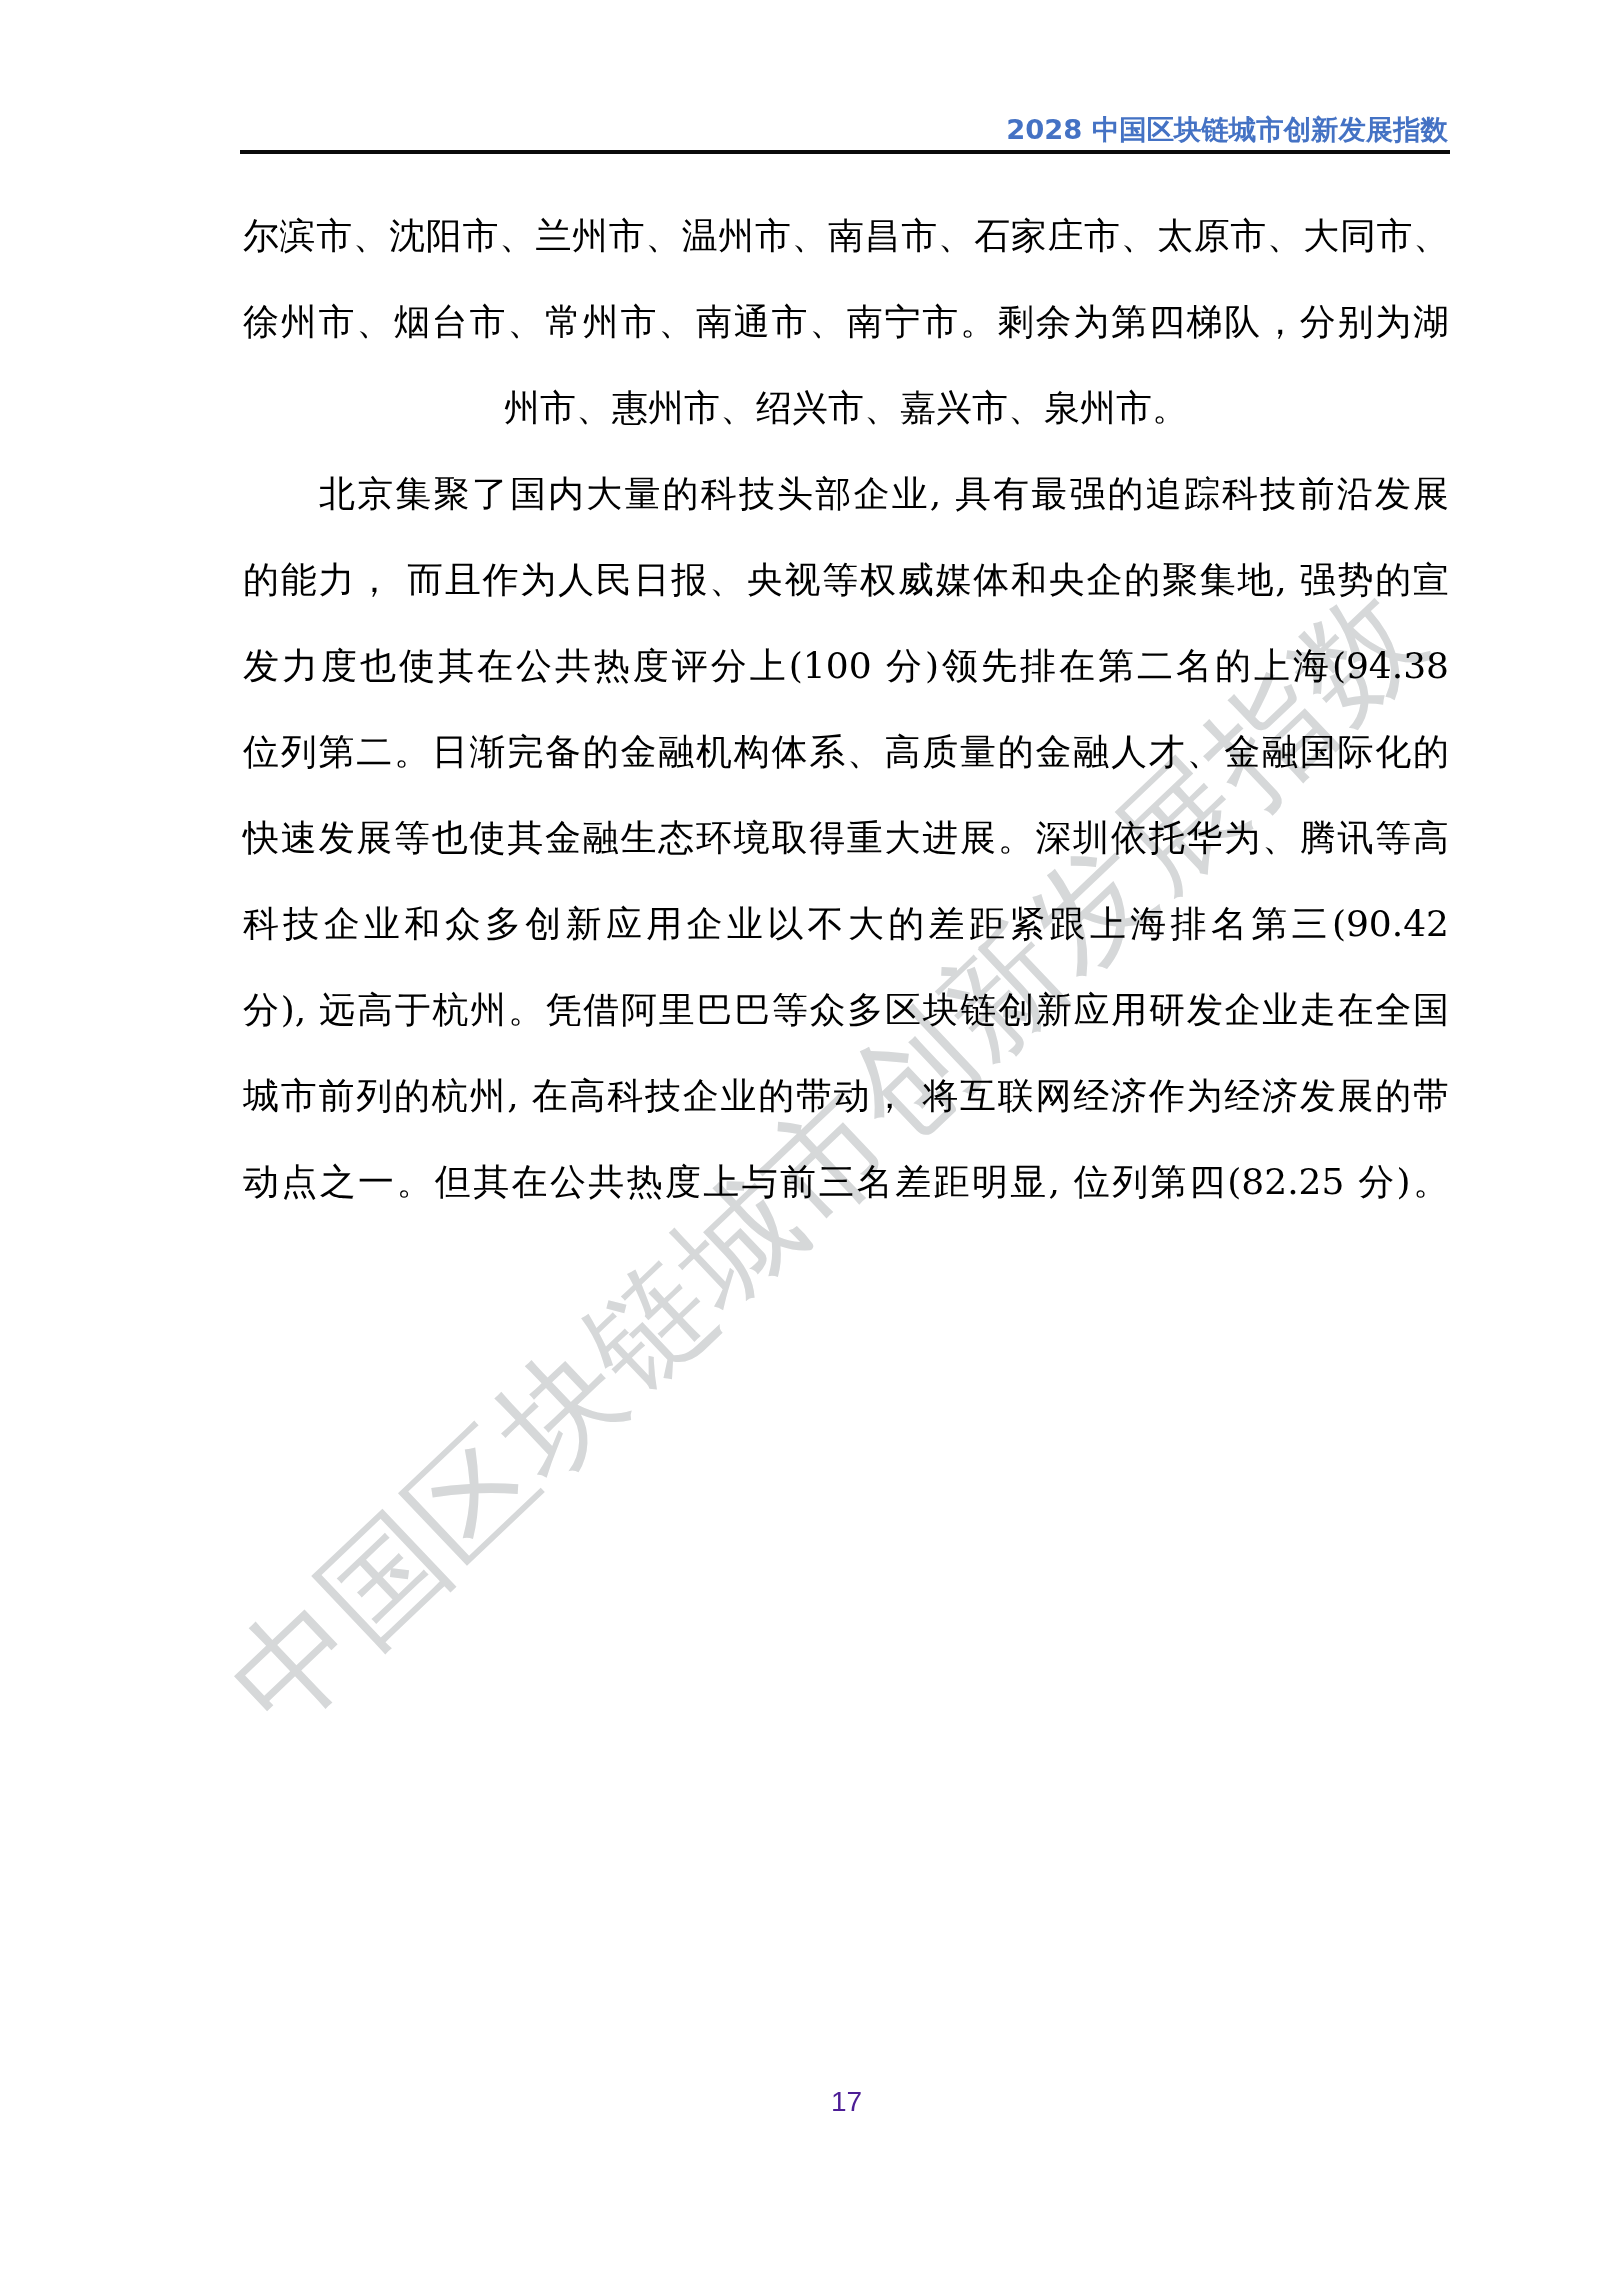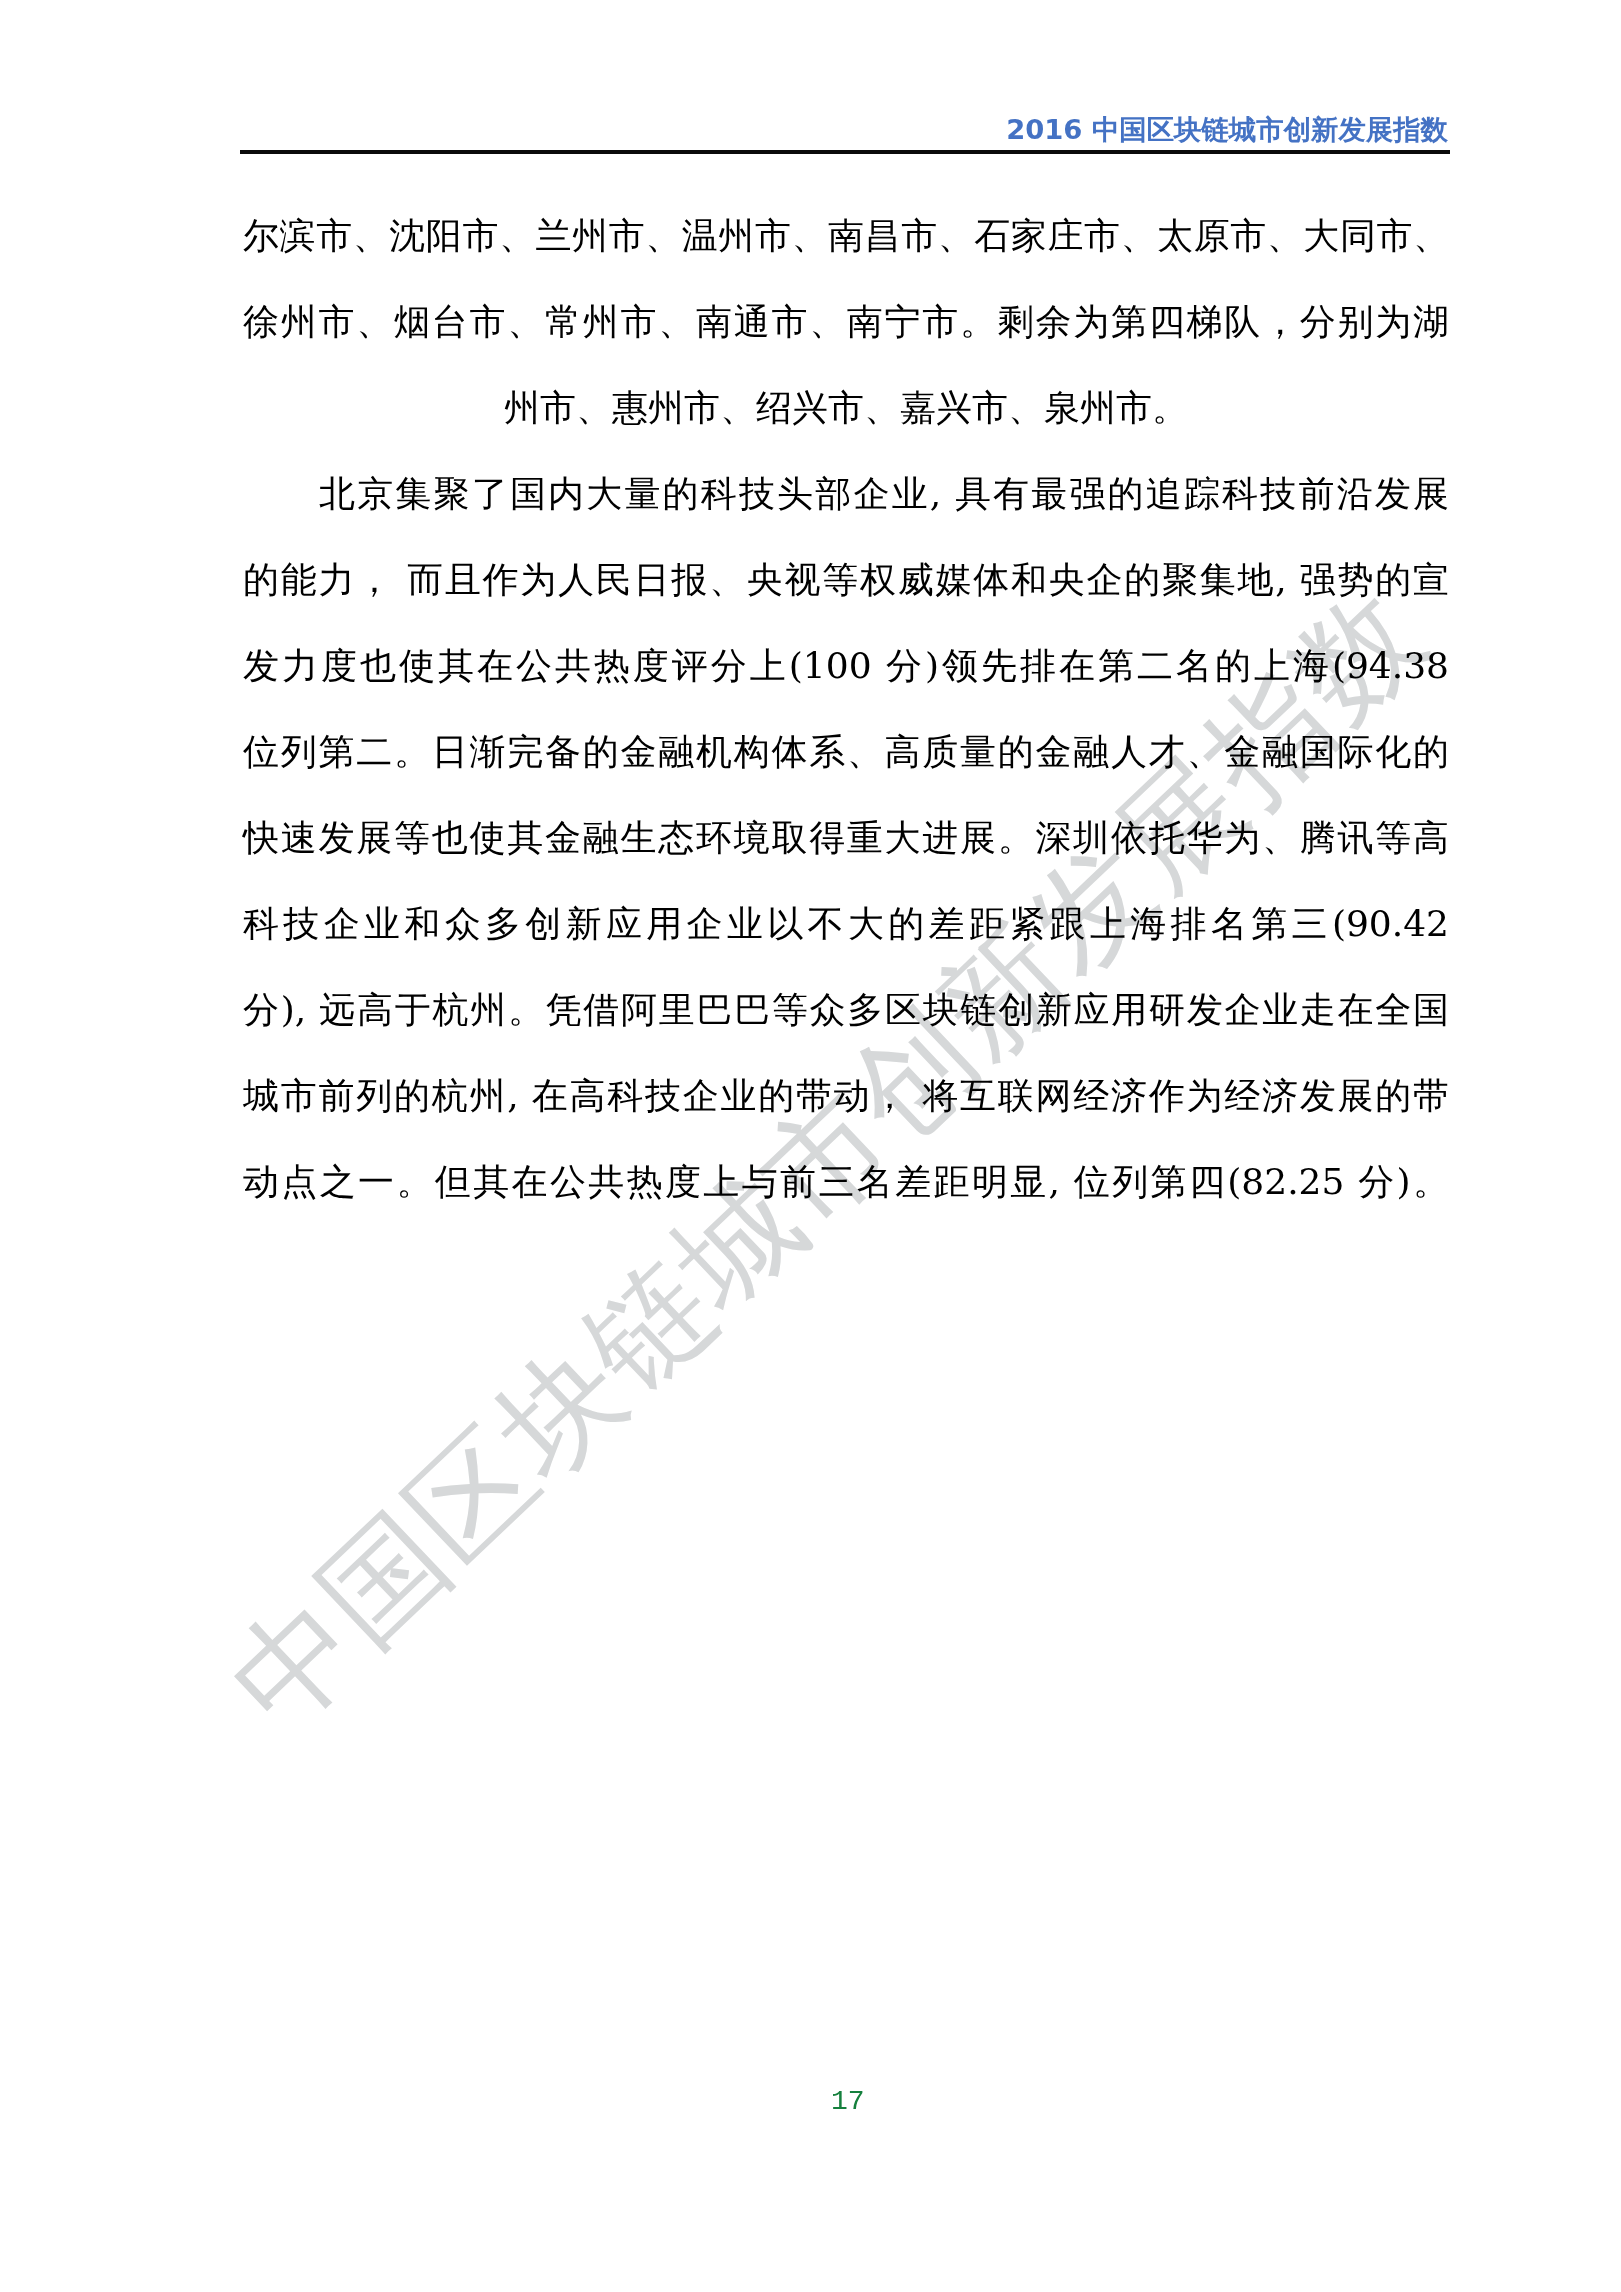--- a/index.html
+++ b/index.html
@@ -79,34 +79,34 @@
   .ln.ind {
     text-indent: 76px;
   }
 
   
   .page-number {
     position: absolute;
     left: 831px;
     top: 2086px;
     font-size: 28px;
-    color: #15803d;
+    color: #4c1d95;
     z-index: 1;
-    font-family: Liberation Mono, monospace;
+    font-family: Liberation Sans, sans-serif;
     text-align: right;
   }
 </style>
 </head>
 <body>
 
 <div class="page">
 
   <div class="watermark">中国区块链城市创新发展指数</div>
 
-  <div class="header-title">2016 中国区块链城市创新发展指数</div>
+  <div class="header-title">2028 中国区块链城市创新发展指数</div>
 
   <div class="header-rule"></div>
 
   <div class="body-text">
 
     <div>
       <div class="ln j">尔滨市、沈阳市、兰州市、温州市、南昌市、石家庄市、太原市、大同市、</div>
       <div class="ln j">徐州市、烟台市、常州市、南通市、南宁市。剩余为第四梯队，分别为湖</div>
       <div class="ln">州市、惠州市、绍兴市、嘉兴市、泉州市。</div>
     </div>

